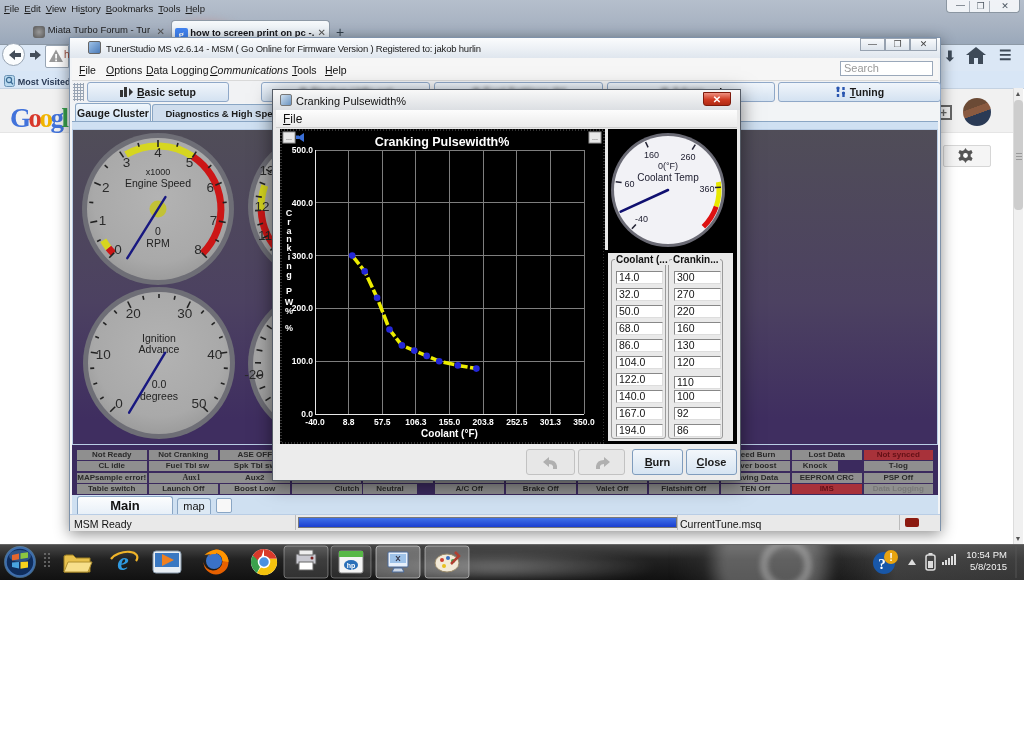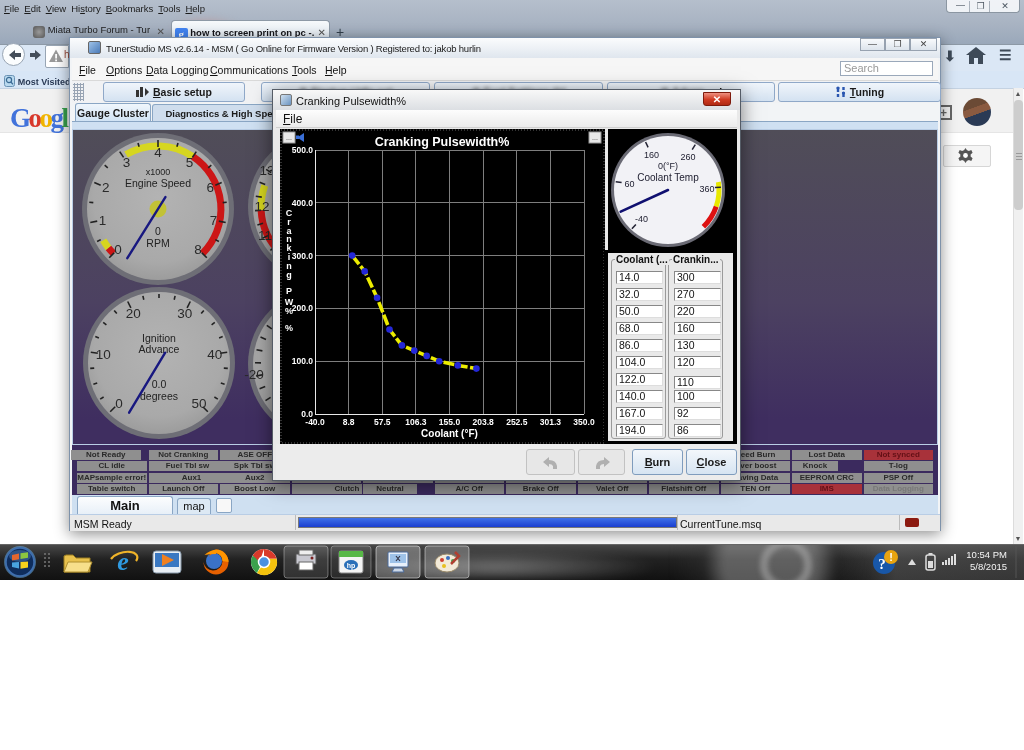--- a/index.html
+++ b/index.html
@@ -135,28 +135,28 @@
 <div class="abs" id="tstitle"></div>
 <div class="abs" id="tsicon"></div>
 <div class="abs" id="tstitletxt">TunerStudio MS v2.6.14 - MSM ( Go Online for Firmware Version ) Registered to: jakob hurlin</div>
 <div class="abs winbtn" style="left:860px; top:38px; width:25px;">—</div>
 <div class="abs winbtn" style="left:885px; top:38px; width:25px;">❐</div>
 <div class="abs winbtn" style="left:910px; top:38px; width:27px;">✕</div>
 <div class="abs" id="tsmenu">
  <span style="left:7px;"><u>F</u>ile</span>
  <span style="left:34px;"><u>O</u>ptions</span>
  <span style="left:74px;"><u>D</u>ata Logging</span>
- <span style="left:138px;"><u>C</u>ommunications</span>
+ <span style="left:138px;font-style:italic;"><u>C</u>ommunications</span>
  <span style="left:220px;"><u>T</u>ools</span>
  <span style="left:253px;"><u>H</u>elp</span>
 </div>
 <div class="abs" id="tssearch">Search</div>
 <div class="abs" id="tstoolbar"></div>
 <div class="abs" id="grip"></div>
-<div class="abs tbtn" style="left:103px; width:142px;"><svg width="14" height="10" viewBox="0 0 14 10" style="vertical-align:-1px;">
+<div class="abs tbtn" style="left:87px; width:142px;"><svg width="14" height="10" viewBox="0 0 14 10" style="vertical-align:-1px;">
       <rect x="0" y="3" width="3" height="7" fill="#333"></rect>
       <rect x="4" y="0" width="3" height="10" fill="#333"></rect>
       <path d="M 9 1 L 9 9 L 13 5 Z" fill="#333"></path>
     </svg> <u>B</u>asic setup</div>
 <div class="abs tbtn" style="left:261px; width:169px;"><span style="filter:blur(2.2px); color:#3a3a3a;">⚙ Startup / Idle set</span></div>
 <div class="abs tbtn" style="left:434px; width:169px;"><span style="filter:blur(2.2px); color:#3a3a3a;">⚙ Fuel Settings tbl</span></div>
 <div class="abs tbtn" style="left:607px; width:168px;"><span style="filter:blur(2.2px); color:#3a3a3a;">⚙ Advan</span>ced</div>
 <div class="abs tbtn" style="left:778px; width:163px;"><svg width="12" height="12" viewBox="0 0 12 12" style="vertical-align:-2px;">
       <path d="M 3 1 L 3 6 M 3 8 L 3 11" stroke="#2a56b0" stroke-width="2.4"></path>
       <circle cx="3" cy="2" r="1.6" fill="#2a56b0"></circle>
@@ -315,21 +315,21 @@
         <line x1="-69.0" y1="-1.2" x2="-63.0" y2="-1.1"></line>
         <line x1="-68.0" y1="12.0" x2="-62.0" y2="10.9"></line>
         <line x1="-64.4" y1="24.7" x2="-58.8" y2="22.6"></line>
         <line x1="-58.5" y1="36.6" x2="-53.4" y2="33.4"></line>
         <line x1="-50.5" y1="47.1" x2="-46.1" y2="43.0"></line>
       </g>
       <text x="-70" y="15" fill="#2a2a2a" font-size="13.5" text-anchor="middle" font-family="Liberation Sans">-20</text>
     </g>
 </svg>
 <div class="abs" id="indic"></div>
-<div class="abs ind" style="left:71px; top:450px; width:69.5px;">Not Ready</div>
+<div class="abs ind" style="left:77.0px; top:450px; width:69.5px;">Not Ready</div>
 <div class="abs ind" style="left:148.5px; top:450px; width:69.5px;">Not Cranking</div>
 <div class="abs ind" style="left:220.0px; top:450px; width:69.5px;">ASE OFF</div>
 <div class="abs ind" style="left:291.5px; top:450px; width:69.5px;">Burn</div>
 <div class="abs ind" style="left:363.0px; top:450px; width:69.5px;">VE 1</div>
 <div class="abs ind" style="left:434.5px; top:450px; width:69.5px;">VE 2</div>
 <div class="abs ind" style="left:506.0px; top:450px; width:69.5px;">VE 3</div>
 <div class="abs ind" style="left:577.5px; top:450px; width:69.5px;">Idle</div>
 <div class="abs ind" style="left:649.0px; top:450px; width:69.5px;">Overrun</div>
 <div class="abs ind" style="left:720.5px; top:450px; width:69.5px;">Need Burn</div>
 <div class="abs ind" style="left:792.0px; top:450px; width:69.5px;">Lost Data</div>
@@ -340,21 +340,21 @@
 <div class="abs ind" style="left:291.5px; top:461px; width:69.5px;">x</div>
 <div class="abs ind" style="left:363.0px; top:461px; width:69.5px;">x</div>
 <div class="abs ind" style="left:434.5px; top:461px; width:69.5px;">x</div>
 <div class="abs ind" style="left:506.0px; top:461px; width:69.5px;">x</div>
 <div class="abs ind" style="left:577.5px; top:461px; width:69.5px;">x</div>
 <div class="abs ind" style="left:649.0px; top:461px; width:69.5px;">x</div>
 <div class="abs ind" style="left:720.5px; top:461px; width:69.5px;">Over boost</div>
 <div class="abs ind" style="left:792.0px; top:461px; width:46px;">Knock</div>
 <div class="abs ind" style="left:863.5px; top:461px; width:69.5px;">T-log</div>
 <div class="abs ind" style="left:77.0px; top:472.5px; width:69.5px;">MAPsample error!</div>
-<div class="abs ind" style="left:148.5px; top:472.5px; width:86px;">Aux1</div>
+<div class="abs ind" style="left:148.5px; top:472.5px; width:86px;font-family:Liberation Serif, serif;">Aux1</div>
 <div class="abs ind" style="left:220.0px; top:472.5px; width:69.5px;">Aux2</div>
 <div class="abs ind" style="left:291.5px; top:472.5px; width:69.5px;">x</div>
 <div class="abs ind" style="left:363.0px; top:472.5px; width:69.5px;">x</div>
 <div class="abs ind" style="left:434.5px; top:472.5px; width:69.5px;">x</div>
 <div class="abs ind" style="left:506.0px; top:472.5px; width:69.5px;">x</div>
 <div class="abs ind" style="left:577.5px; top:472.5px; width:69.5px;">x</div>
 <div class="abs ind" style="left:649.0px; top:472.5px; width:69.5px;">x</div>
 <div class="abs ind" style="left:720.5px; top:472.5px; width:69.5px;">Saving Data</div>
 <div class="abs ind" style="left:792.0px; top:472.5px; width:69.5px;">EEPROM CRC</div>
 <div class="abs ind" style="left:863.5px; top:472.5px; width:69.5px;">PSP Off</div>

